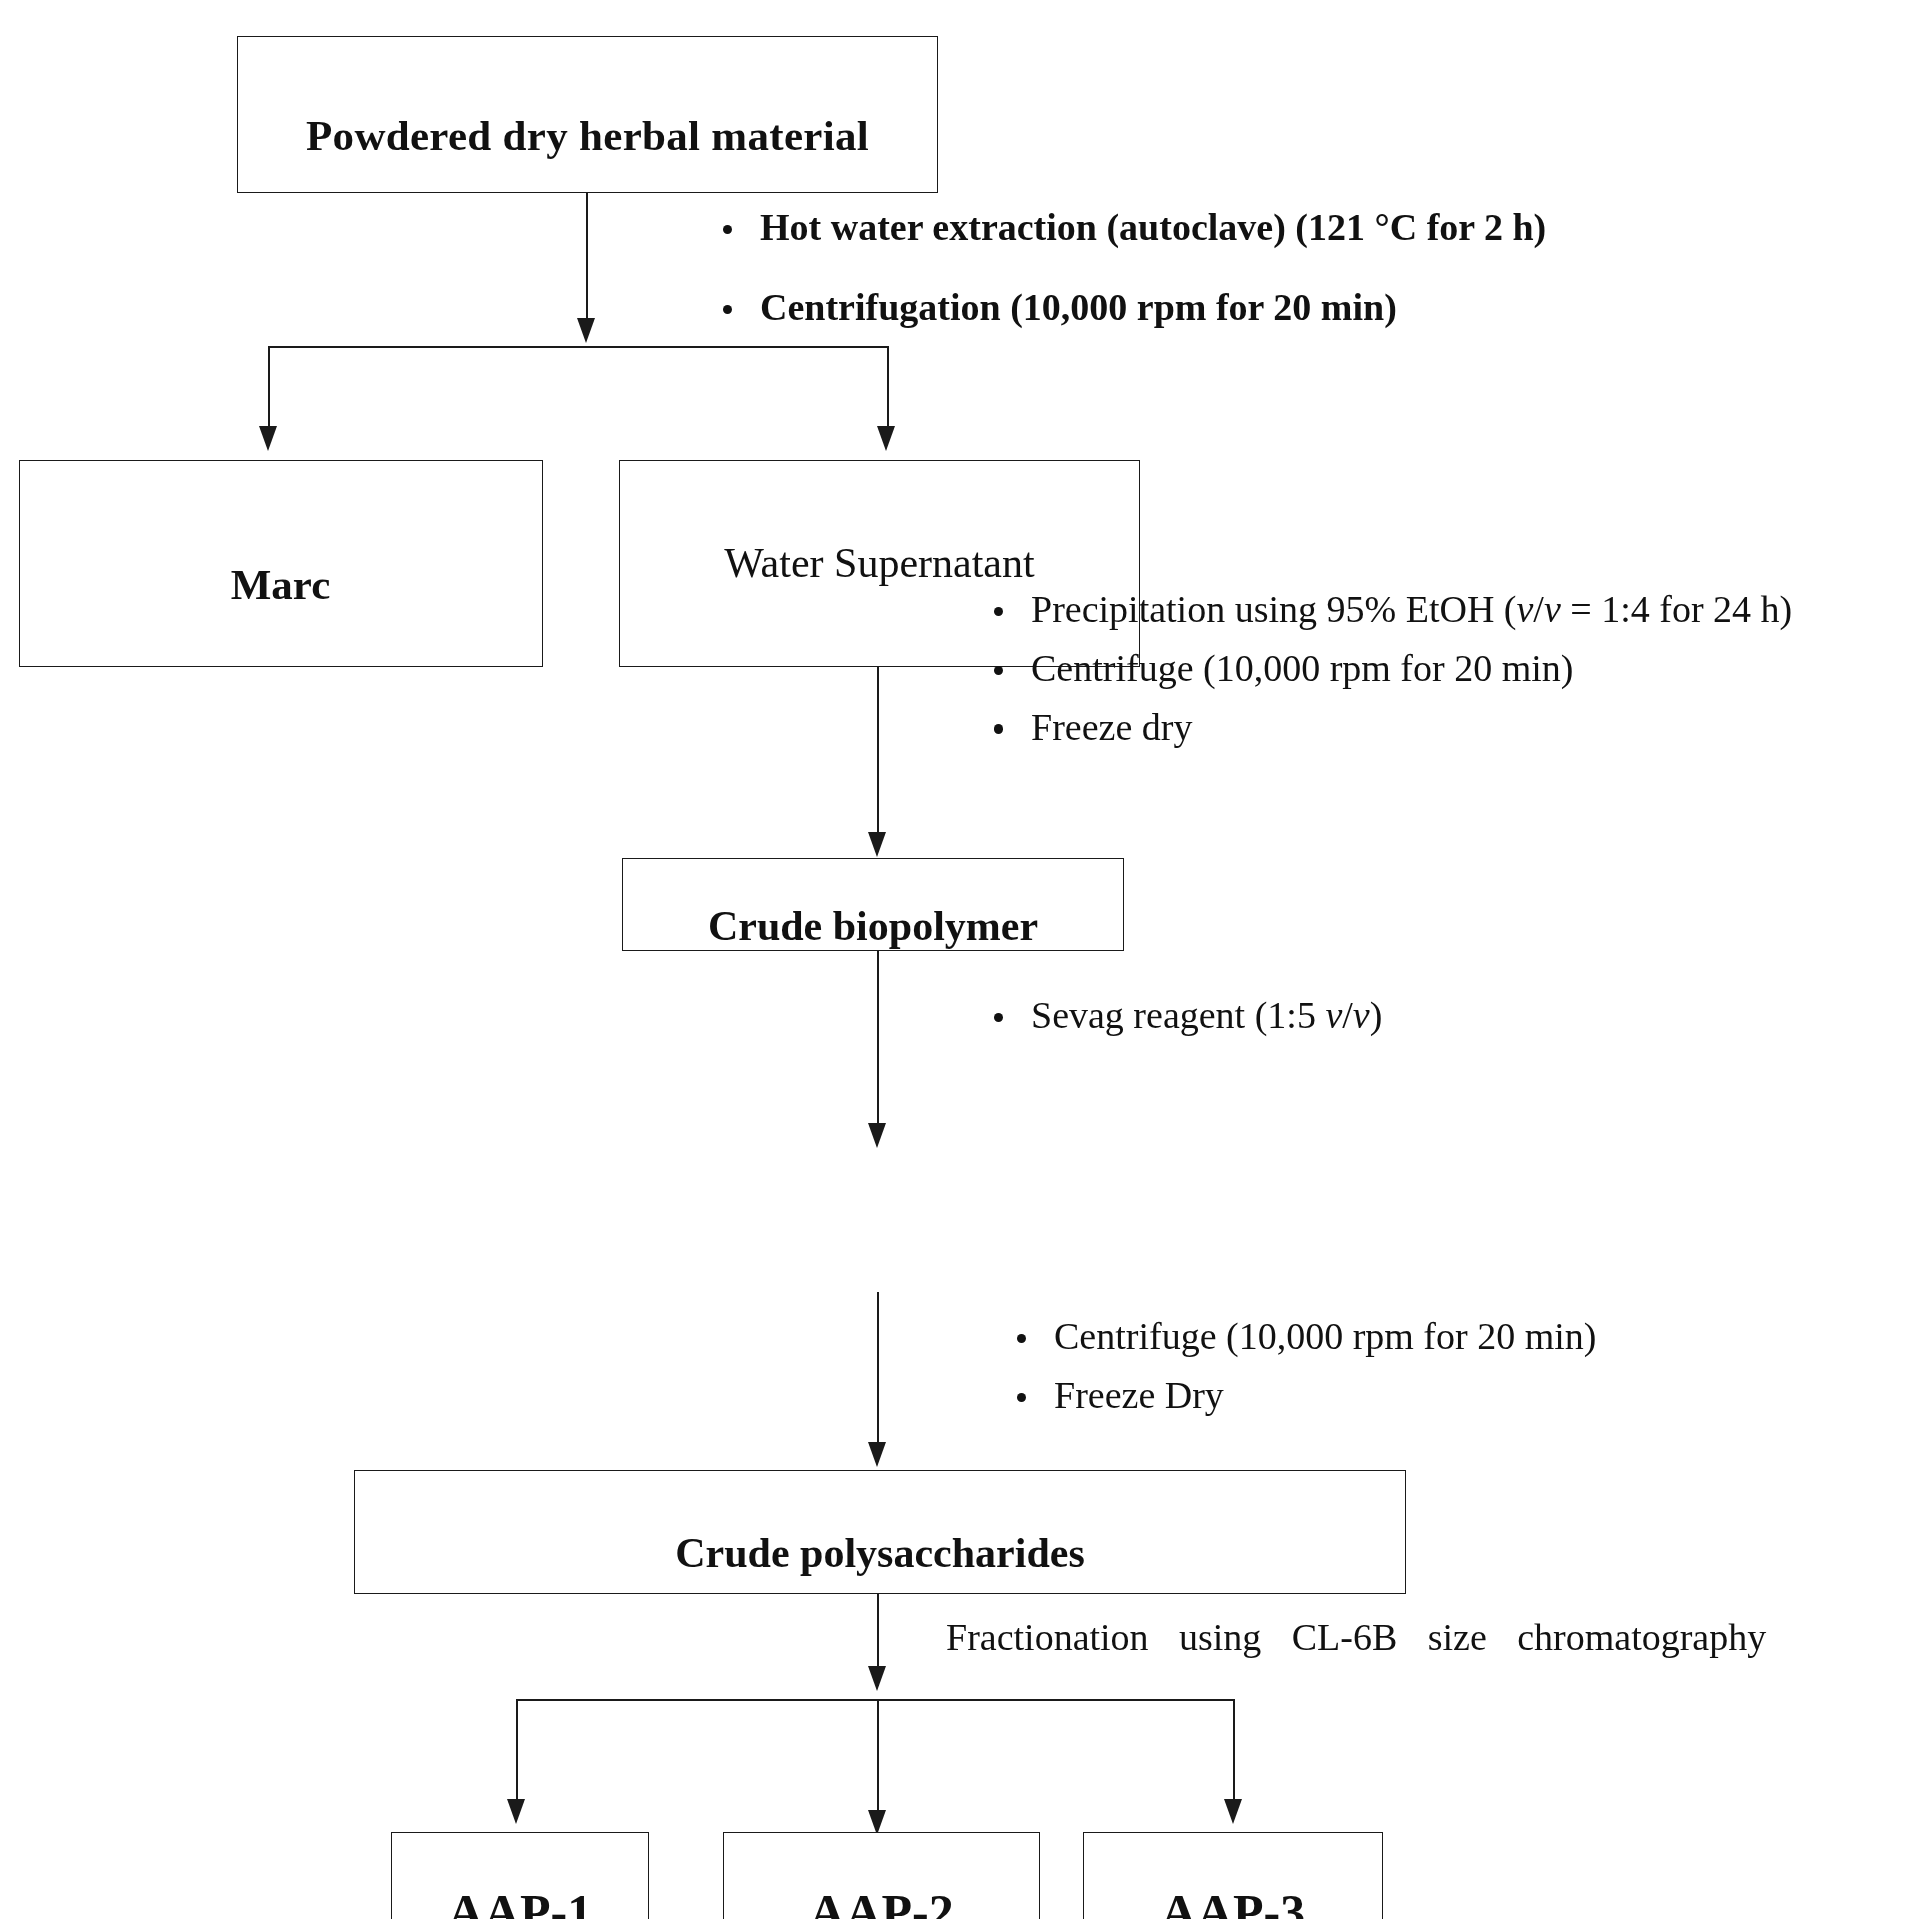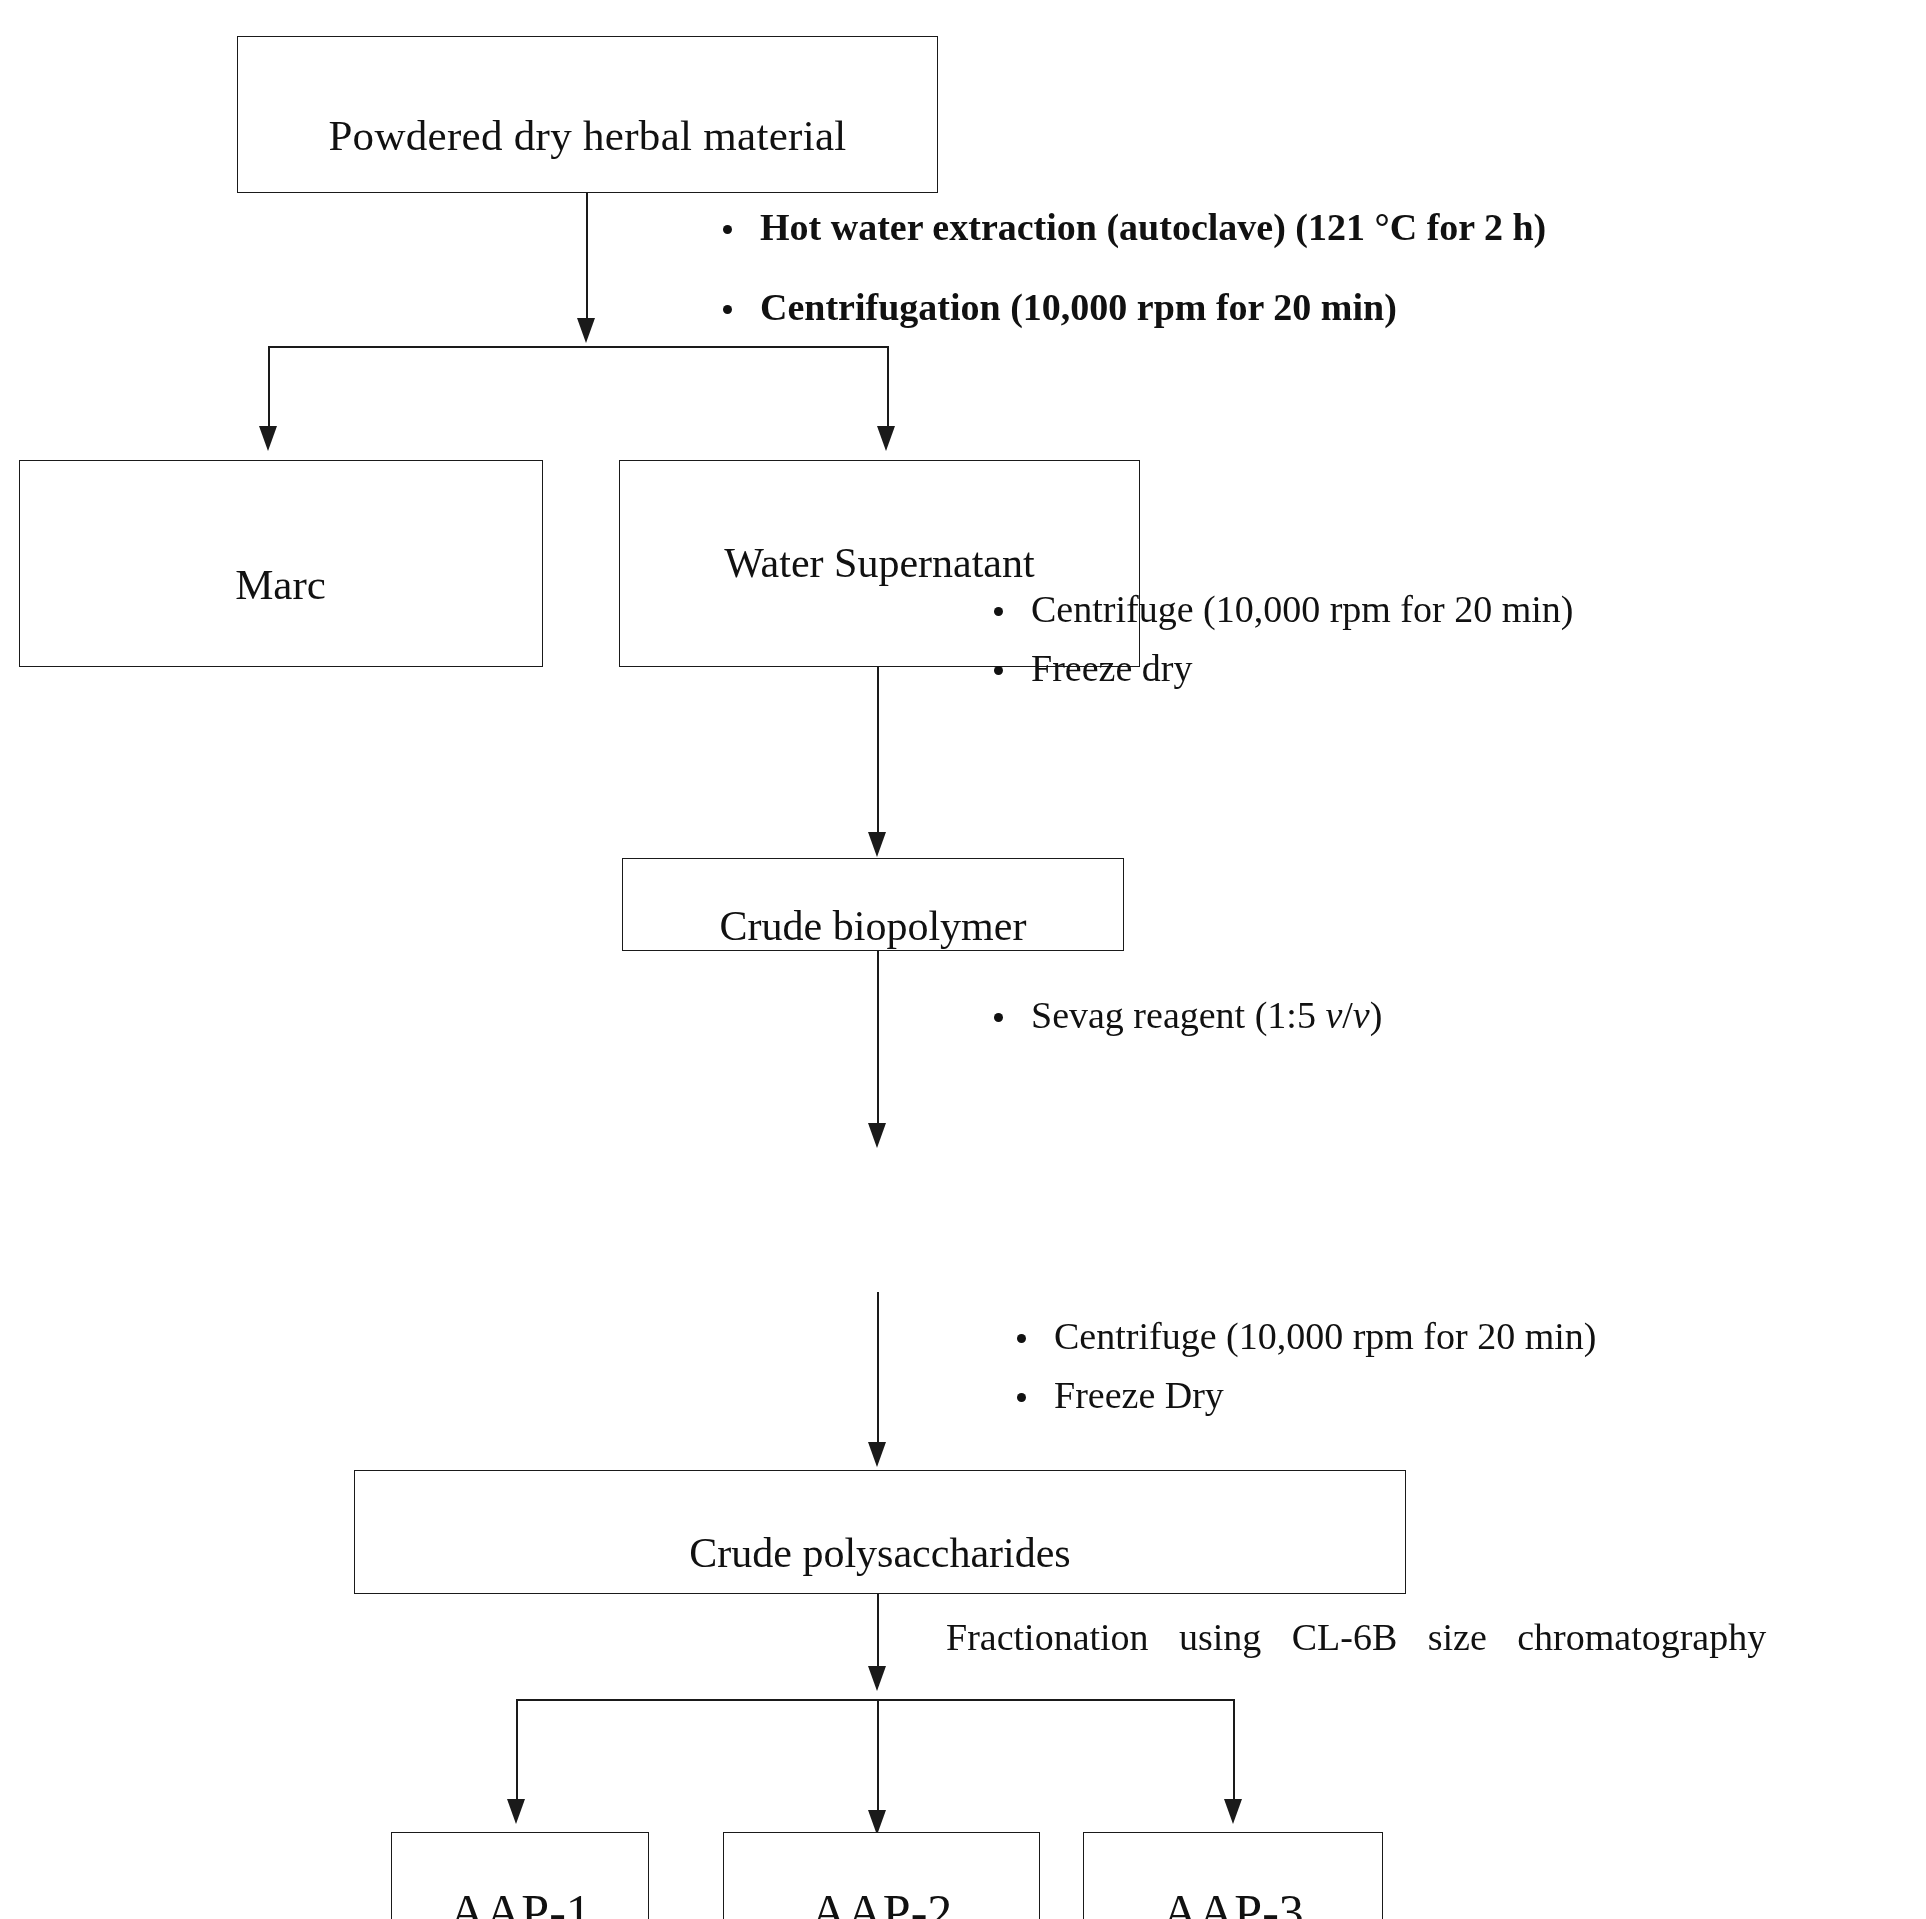--- a/index.html
+++ b/index.html
@@ -27,21 +27,21 @@
     display: flex;
     align-items: center;
     justify-content: center;
     text-align: center;
   }
   .box .label {
     display: block;
     line-height: 1.1;
     padding: 0 10.4px;
   }
-  .bold   { font-weight: normal; margin-top: 43px; }
+  .bold   { font-weight: bold; margin-top: 43px; }
   .reg    { font-weight: normal; }
 
   #box-powdered   { left: 237px;  top: 36px;   width: 701px; height: 157px; }
   #box-powdered .label { font-size: 43px; letter-spacing: 0.3px; }
 
   #box-marc       { left: 18.5px;   top: 460px;  width: 524px;  height: 207px; }
   #box-marc .label { font-size: 43px; }
 
   #box-supernatant{ left: 619px; top: 460px;  width: 521px;  height: 207px; }
   #box-supernatant .label { font-size: 42px; }
@@ -150,20 +150,21 @@
   </div>
 
   <div class="box" id="box-supernatant">
     <span class="label reg">Water Supernatant</span>
   </div>
 
   <div class="vline" style="left:877px; top:667px; height:166px;"></div>
   <div class="arrow" style="left:868px; top:832px;"></div>
 
   <ul class="notes" id="notes-2">
+    <li>Precipitation using 95% EtOH (<i>v</i>/<i>v</i> = 1:4 for 24 h)</li>
     <li>Centrifuge (10,000 rpm for 20 min)</li>
     <li>Freeze dry</li>
   </ul>
 
   <div class="box" id="box-biopolymer">
     <span class="label bold">Crude  biopolymer</span>
   </div>
 
   <div class="vline" style="left:877px; top:951px; height:173px;"></div>
   <div class="arrow" style="left:868px; top:1123px;"></div>

